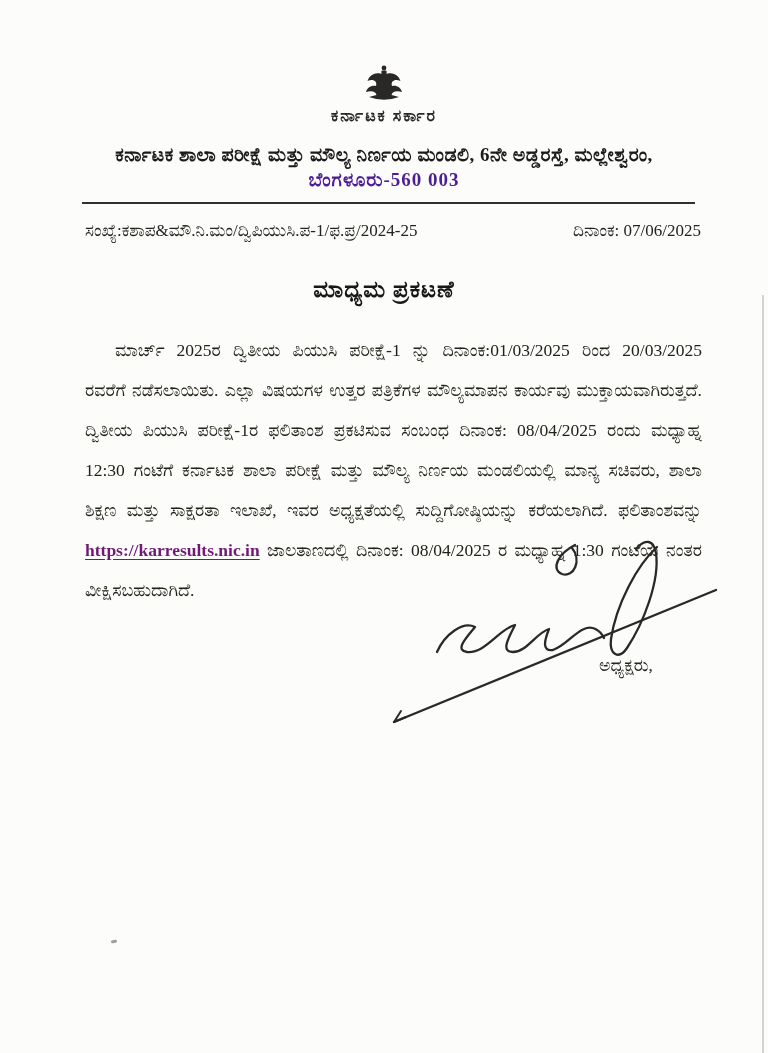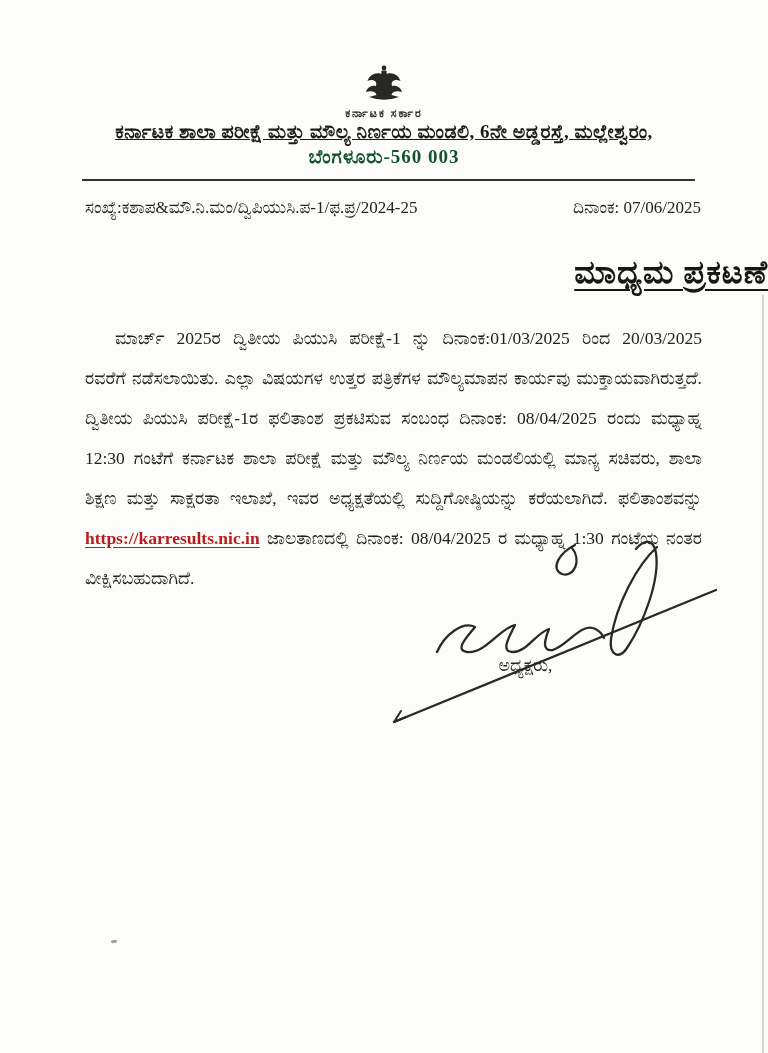--- a/index.html
+++ b/index.html
@@ -16,39 +16,38 @@
     background:#fcfcfa;
   }
   
   .header{
     padding-top:64px;
     text-align:center;
   }
   .emblem{display:block;margin:0 auto;}
   .gov-label{
     margin-top:3px;
-    font-size:11px;
+    font-size:16px;
     font-weight:bold;
     letter-spacing:2px;
     color:#2a2826;
   }
   .org-line1{
-    margin-top:1px;
+    margin-top:19px;
     font-size:19px;
     font-weight:bold;
     letter-spacing:0.5px;
     color:#1d1b19;
-    text-decoration:underline;
   }
   .org-line2{
     margin-top:3px;
     font-size:19px;
     font-weight:bold;
     letter-spacing:1px;
-    color:#14532d;
+    color:#4c1d95;
   }
   .rule{
     margin:11px 0 0 82px;
     width:613px;
     height:0;
     border:none;
     border-top:2.5px solid #33312f;
   }
   
   .ref-row{
@@ -56,63 +55,62 @@
     justify-content:space-between;
     align-items:flex-start;
     width:616px;
     margin:17px 0 0 85px;
     font-size:17px;
     color:#25231f;
   }
   
   .doc-title{
     margin:36px 0 0 0;
-    text-align:right;
-    font-size:32px;
+    text-align:center;
+    font-size:23px;
     font-weight:bold;
     letter-spacing:1px;
-    text-decoration:underline;
     text-underline-offset:6px;
     text-decoration-thickness:2px;
     color:#191715;
   }
   
   .body-para{
     width:617px;
     margin:27px 0 0 85px;
     font-size:17.5px;
     line-height:40px;
     text-align:justify;
     text-indent:30px;
     color:#232119;
     word-spacing:2px;
   }
   .url-link{
     font-weight:bold;
     text-decoration:underline;
     text-underline-offset:3px;
-    color:#b91c1c;
+    color:#701a75;
     cursor:pointer;
   }
   
   .signature-svg{
     position:absolute;
     left:375px;top:533px;
     pointer-events:none;
   }
   .sig-block{
     position:absolute;
     left:398px;top:650px;
     width:255px;
     text-align:center;
     font-size:17.5px;
     line-height:31px;
     color:#25231f;
   }
-  .sig-line{white-space:nowrap;}
+  .sig-line{white-space:nowrap;text-align:right;}
   
   .scan-edge{
     position:absolute;
     left:762px;top:295px;
     width:2px;height:758px;
     background:#c6c6c3;
     opacity:.75;
   }
   .scan-speck{
     position:absolute;

